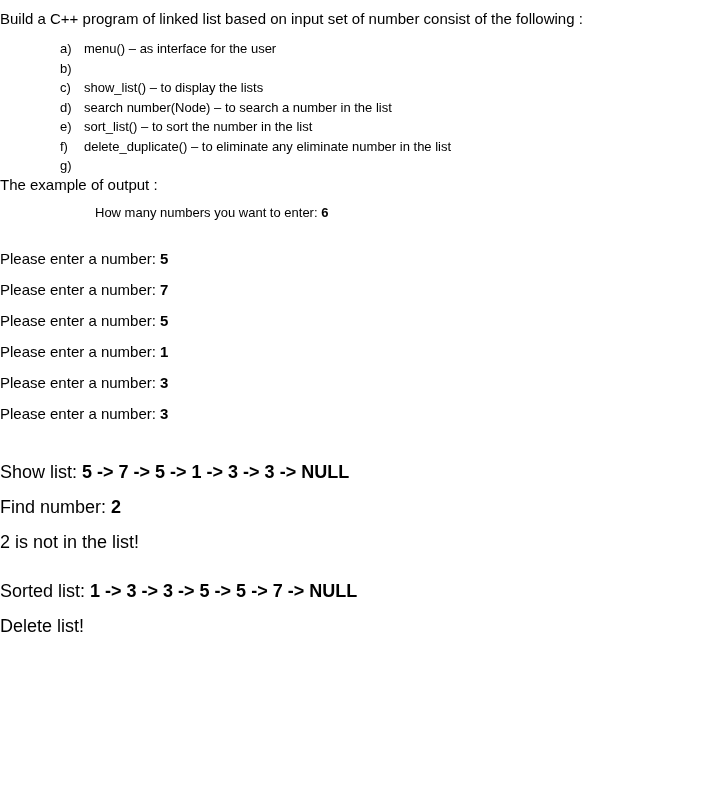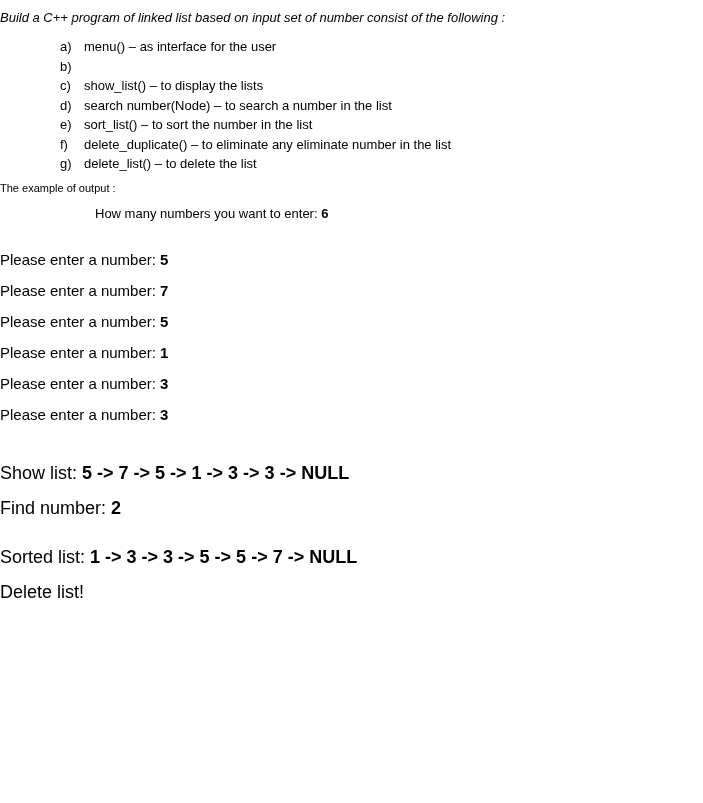--- a/index.html
+++ b/index.html
@@ -8,39 +8,38 @@
       box-sizing: border-box;
     }
     body {
       font-family: Arial, Helvetica, sans-serif;
       background: #ffffff;
       color: #000000;
       width: 703px;
       padding: 10px 0 20px 0;
     }
     .intro {
-      font-size: 13px;
+      font-size: 15px;
       margin-bottom: 12px;
       margin-left: 0px;
-      font-style: italic;
     }
     .list-items {
       margin-left: 60px;
       font-size: 13px;
       line-height: 1.5;
     }
     .list-item {
       display: flex;
     }
     .list-letter {
       width: 24px;
     }
     .example-header {
-      font-size: 11px;
-      margin-top: 8px;
+      font-size: 15px;
+      margin-top: 0;
       margin-bottom: 12px;
       margin-left: 0px;
     }
     .example-line {
       margin-left: 95px;
       font-size: 13px;
       margin-bottom: 30px;
     }
     .example-section {
       margin-top: 30px;
@@ -86,21 +85,20 @@
   <div class="list-item">
     <span class="list-letter">e)</span>
     <span>sort_list() – to sort the number in the list</span>
   </div>
   <div class="list-item">
     <span class="list-letter">f)</span>
     <span>delete_duplicate() – to eliminate any eliminate number in the list</span>
   </div>
   <div class="list-item">
     <span class="list-letter">g)</span>
-    <span>delete_list() – to delete the list</span>
   </div>
 </div>
 
 <div class="example-header">The example of output :</div>
 
 <div class="example-line">
   <span>How many numbers you want to enter: </span><span class="bold">6</span>
 </div>
 
 <div class="example-section">
@@ -124,20 +122,21 @@
   </div>
 </div>
 
 <div class="example-section section-gap">
   <div class="output-line smaller-output">
     <span>Show list: </span><span class="bold">5 -&gt; 7 -&gt; 5 -&gt; 1 -&gt; 3 -&gt; 3 -&gt; NULL</span>
   </div>
   <div class="output-line smaller-output">
     <span>Find number: </span><span class="bold">2</span>
   </div>
+  <div class="output-line smaller-output">2 is not in the list!</div>
 </div>
 
 <div class="example-section medium-gap">
   <div class="output-line smaller-output">
     <span>Sorted list: </span><span class="bold">1 -&gt; 3 -&gt; 3 -&gt; 5 -&gt; 5 -&gt; 7 -&gt; NULL</span>
   </div>
   <div class="output-line smaller-output">Delete list!</div>
 </div>
 
 </body></html>

